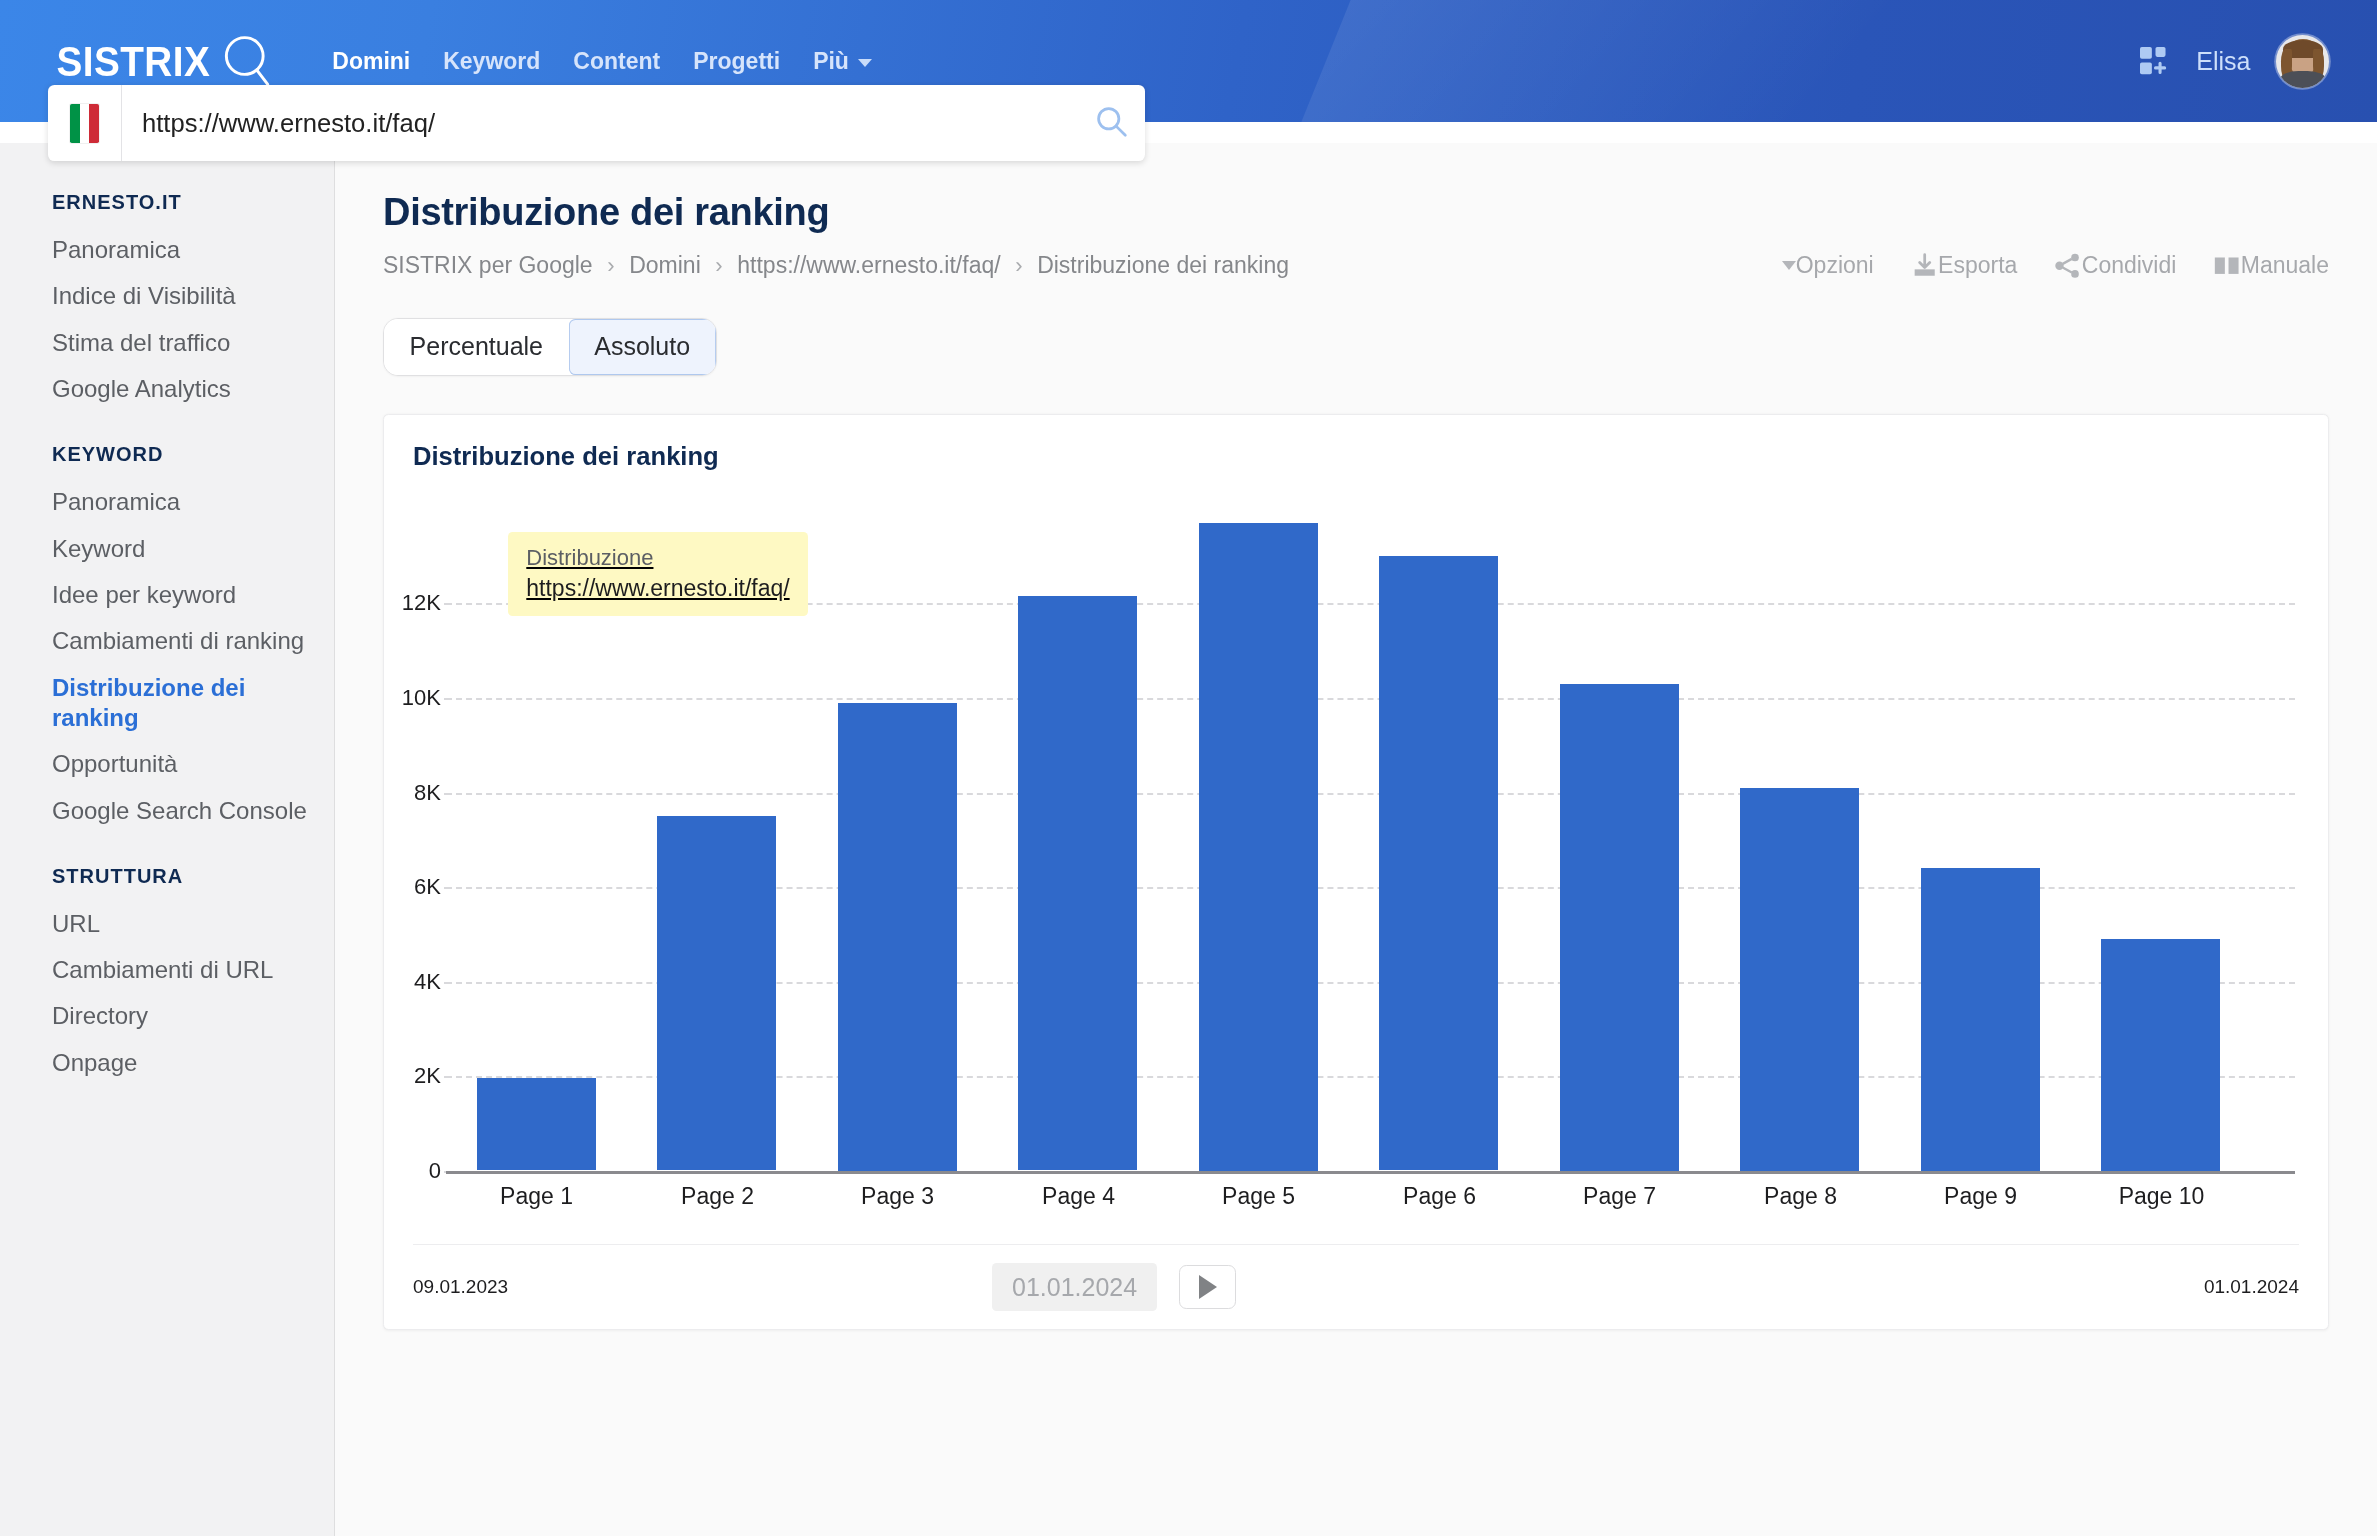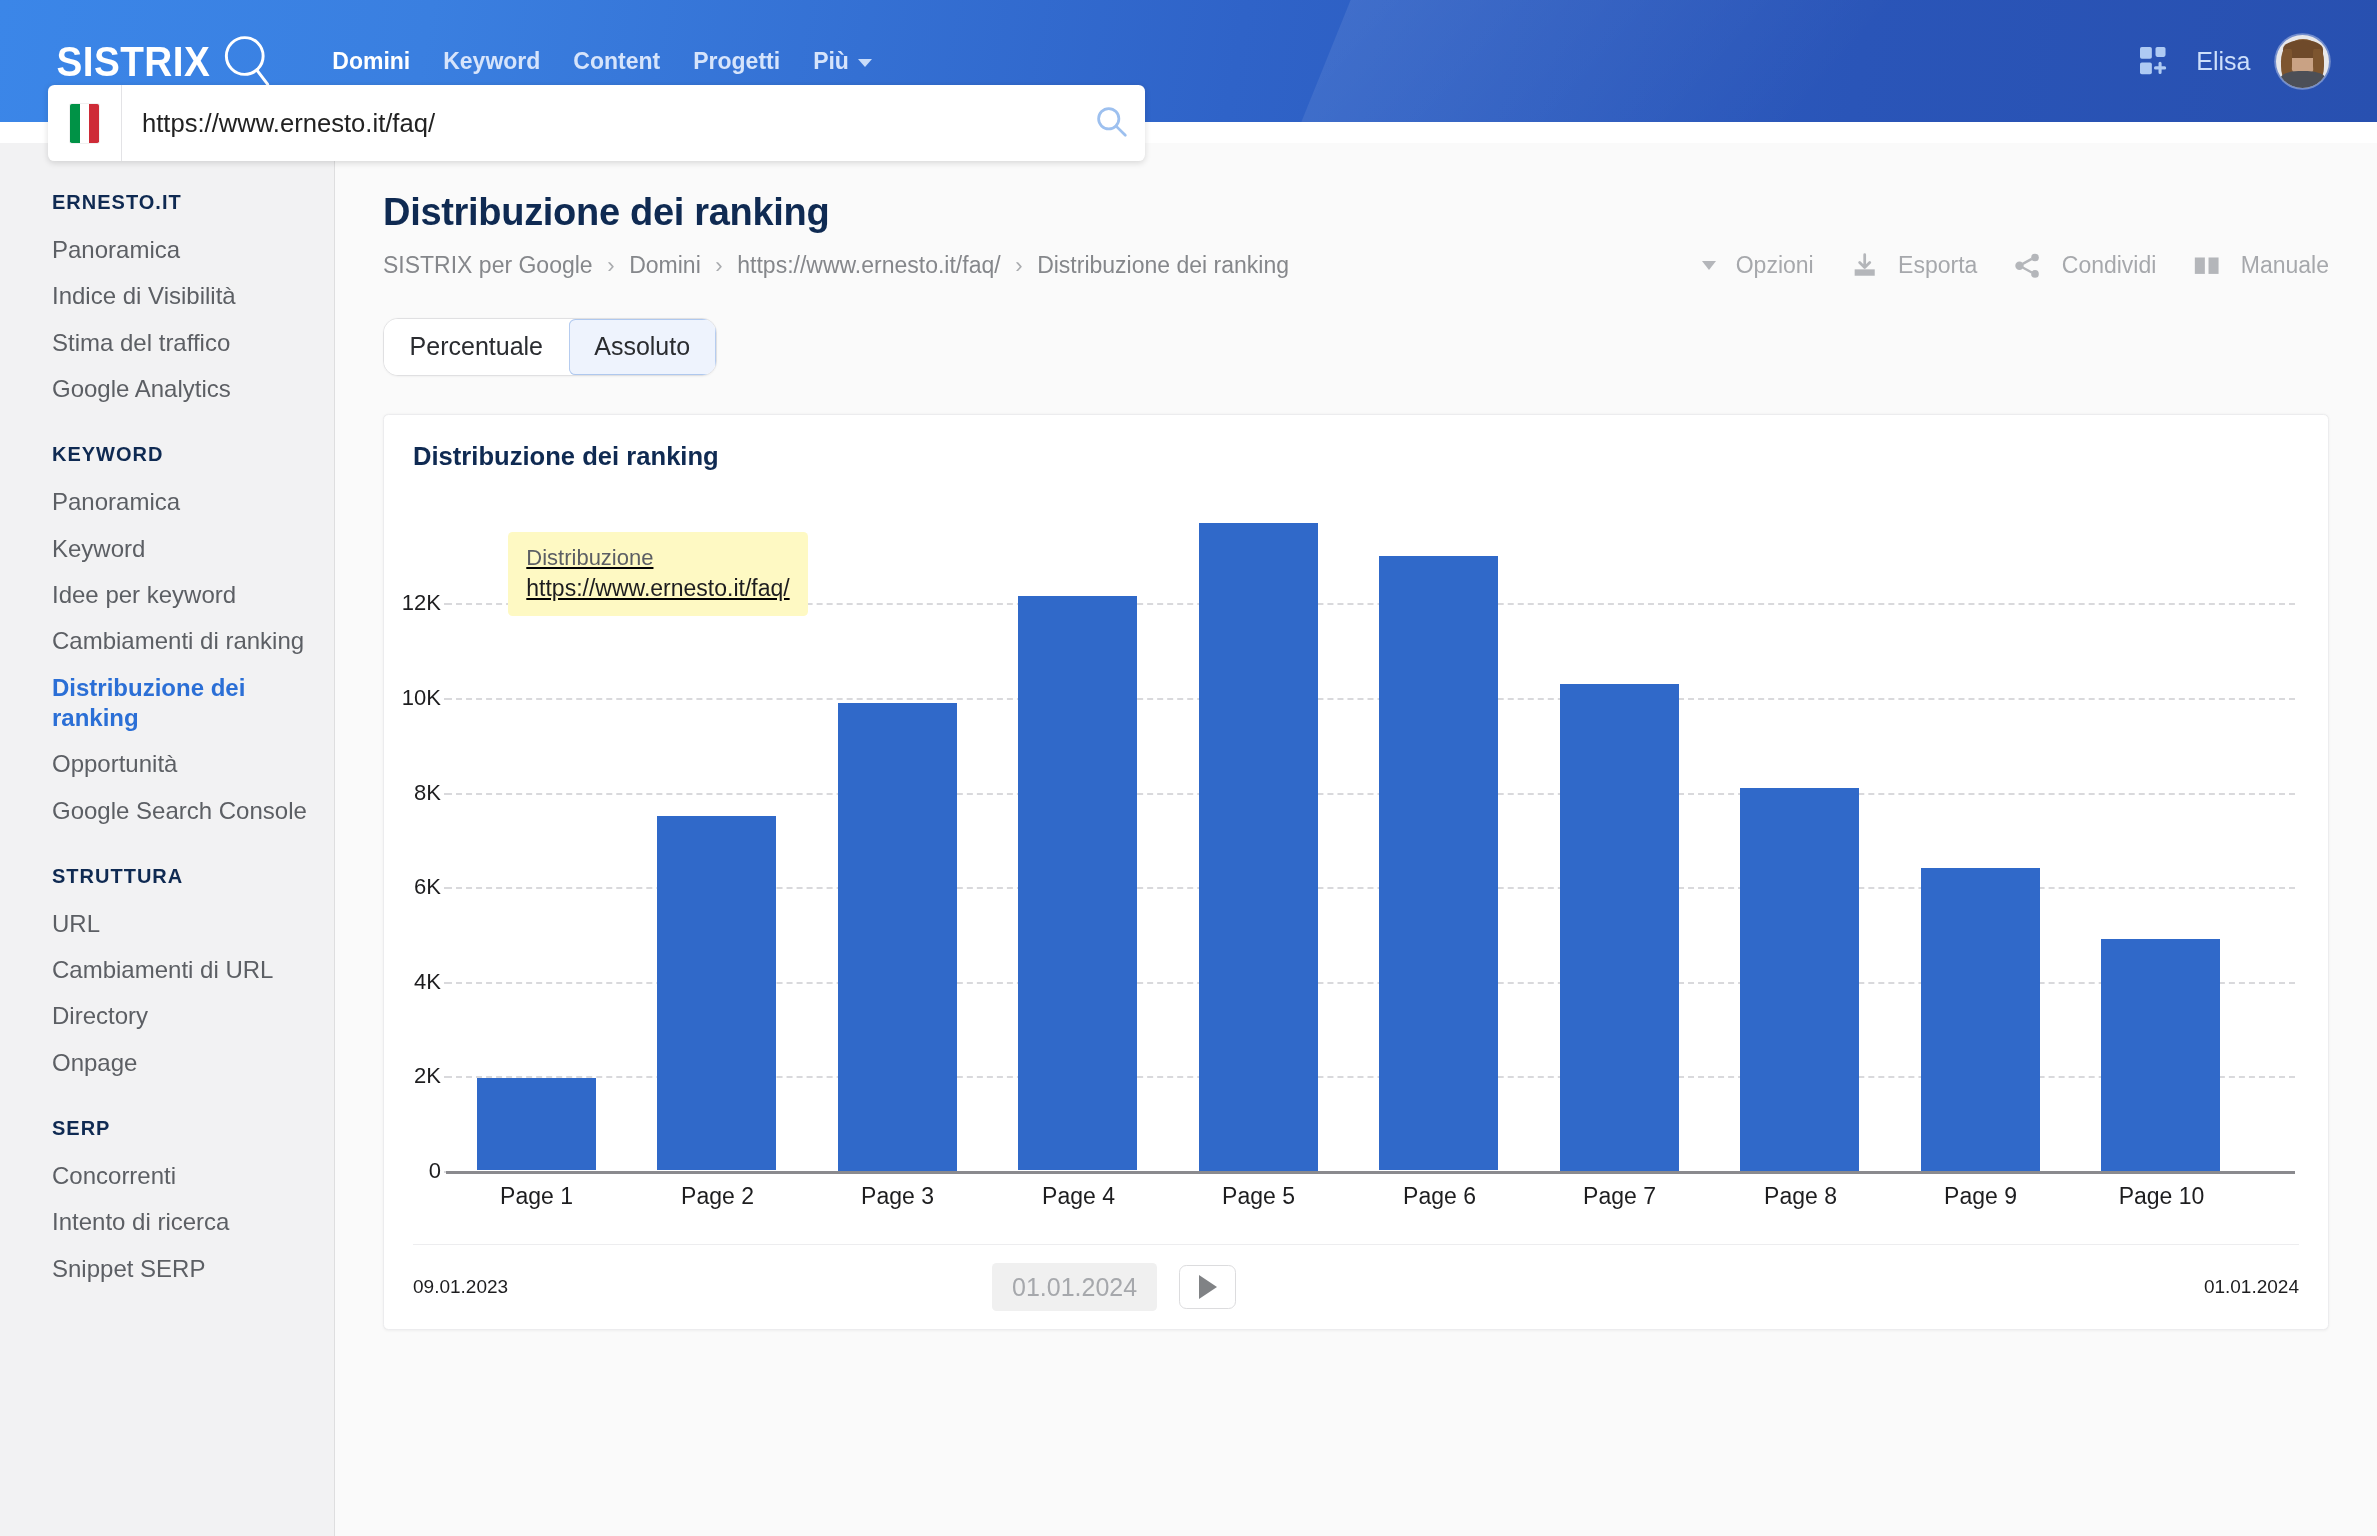--- a/index.html
+++ b/index.html
@@ -152,21 +152,21 @@
   .breadcrumb { display: flex; align-items: center; flex-wrap: nowrap; gap: 0; }
   .breadcrumb a, .breadcrumb span.crumb {
     font-size: 23px; color: #85878b; text-decoration: none; white-space: nowrap;
   }
   .breadcrumb .sep {
     font-size: 22px; color: #a9abae; margin: 0 14.6px;
   }
 
   .toolbar { margin-left: auto; display: flex; align-items: center; gap: 37px; }
   .tool {
-    display: inline-flex; align-items: center; gap: 20px;
+    display: inline-flex; align-items: center; gap: 0;
     font-size: 23px; color: #a6a8ac; cursor: pointer; white-space: nowrap;
   }
   .tool .ticon { display: inline-flex; align-items: center; }
   .tool .tcaret {
     width: 0; height: 0; border-left: 7.3px solid transparent;
     border-right: 7.3px solid transparent; border-top: 9.1px solid #b4b6ba;
   }
 
   
   .segment {
@@ -362,26 +362,20 @@
     </div>
 
     <div class="side-group">
       <div class="side-head">STRUTTURA</div>
       <a href="#" class="side-item">URL</a>
       <a href="#" class="side-item">Cambiamenti di URL</a>
       <a href="#" class="side-item">Directory</a>
       <a href="#" class="side-item">Onpage</a>
     </div>
 
-    <div class="side-group">
-      <div class="side-head">SERP</div>
-      <a href="#" class="side-item">Concorrenti</a>
-      <a href="#" class="side-item">Intento di ricerca</a>
-      <a href="#" class="side-item">Snippet SERP</a>
-    </div>
   </aside>
 
   <main class="content">
 
     <h1 class="page-title">Distribuzione dei ranking</h1>
 
     <div class="crumbrow">
       <nav class="breadcrumb">
         <a href="#">SISTRIX per Google</a>
         <span class="sep">›</span>

